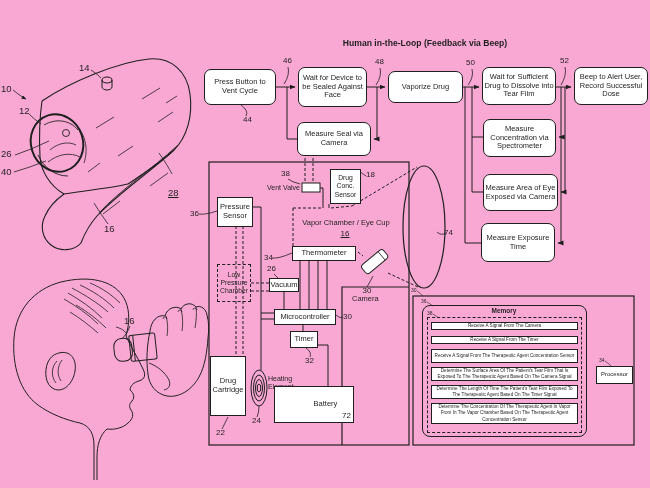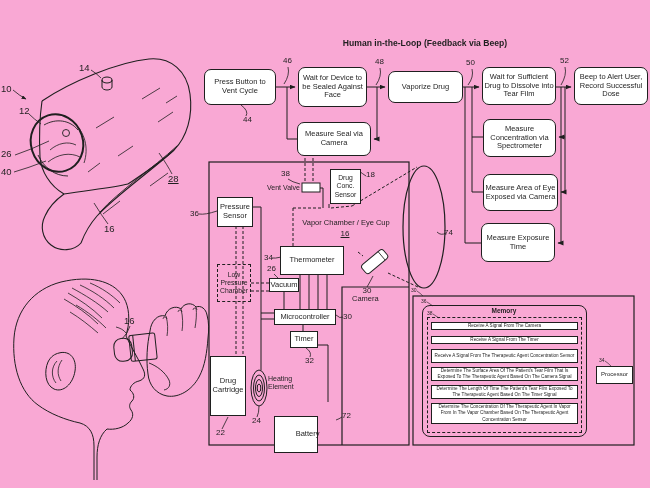--- a/index.html
+++ b/index.html
@@ -225,49 +225,49 @@
   <div class="ref" style="left:283px;top:57px;">46</div>
   <div class="ref" style="left:375px;top:58px;">48</div>
   <div class="ref" style="left:466px;top:59px;">50</div>
   <div class="ref" style="left:560px;top:57px;">52</div>
 
   <div class="box sc" style="left:217px;top:197px;width:36px;height:30px;">Pressure Sensor</div>
   <div class="box sc-sm" style="left:330px;top:169px;width:31px;height:35px;">Drug Conc. Sensor</div>
   <div class="lbl ctr" style="left:256px;top:184px;width:44px;text-align:right;font-size:7px;">Vent Valve</div>
   <div class="lbl ctr" style="left:294px;top:219px;width:104px;">Vapor Chamber / Eye Cup</div>
   <div class="ref u ctr" style="left:337px;top:230px;width:16px;text-align:center;">16</div>
-  <div class="box sc" style="left:280px;top:246px;width:64px;height:29px;">Thermometer</div>
+  <div class="box sc" style="left:292px;top:246px;width:64px;height:15px;">Thermometer</div>
   <div class="box dashed sc-sm" style="left:217px;top:264px;width:34px;height:38px;">Low Pressure Chamber</div>
   <div class="box sc" style="left:269px;top:278px;width:30px;height:14px;">Vacuum</div>
   <div class="box sc" style="left:274px;top:309px;width:62px;height:16px;">Microcontroller</div>
   <div class="box sc" style="left:290px;top:331px;width:28px;height:17px;">Timer</div>
   <div class="box sc" style="left:210px;top:356px;width:36px;height:60px;">Drug Cartridge</div>
   <div class="lbl" style="left:268px;top:375px;width:40px;font-size:7px;">Heating Element</div>
-  <div class="box sc" style="left:274px;top:416px;width:44px;height:37px;padding-left:24px;">Battery</div>
+  <div class="box sc" style="left:274px;top:386px;width:80px;height:37px;padding-left:24px;">Battery</div>
   <div class="ref ctr" style="left:360px;top:287px;width:14px;text-align:center;">30</div>
   <div class="lbl ctr" style="left:352px;top:295px;width:32px;text-align:left;">Camera</div>
 
   <div class="ref" style="left:281px;top:170px;">38</div>
   <div class="ref" style="left:366px;top:171px;">18</div>
   <div class="ref" style="left:190px;top:210px;">36</div>
   <div class="ref" style="left:264px;top:254px;">34</div>
   <div class="ref" style="left:267px;top:265px;">26</div>
   <div class="ref" style="left:343px;top:313px;">30</div>
   <div class="ref" style="left:305px;top:357px;">32</div>
   <div class="ref" style="left:216px;top:429px;">22</div>
   <div class="ref" style="left:252px;top:417px;">24</div>
   <div class="ref" style="left:342px;top:412px;">72</div>
   <div class="ref" style="left:444px;top:229px;">74</div>
 
   <div class="ref ref-lg" style="left:1px;top:84px;">10</div>
   <div class="ref ref-lg" style="left:79px;top:63px;">14</div>
   <div class="ref ref-lg" style="left:19px;top:106px;">12</div>
   <div class="ref ref-lg" style="left:1px;top:149px;">26</div>
   <div class="ref ref-lg" style="left:1px;top:167px;">40</div>
-  <div class="ref ref-lg" style="left:168px;top:174px;text-decoration:underline;">28</div>
+  <div class="ref ref-lg" style="left:168px;top:188px;text-decoration:underline;">28</div>
   <div class="ref ref-lg" style="left:104px;top:224px;">16</div>
   <div class="ref ref-lg" style="left:124px;top:316px;">16</div>
 
   <div class="abs" style="left:422px;top:305px;width:165px;height:132px;border:1px solid var(--ink);border-radius:8px;"></div>
   <div class="mem-title" style="left:459px;top:307px;width:90px;">Memory</div>
   <div class="abs" style="left:427px;top:317px;width:155px;height:116px;border:1px dashed var(--ink);"></div>
 
   <div class="mem-box" style="left:431px;top:322px;width:147px;height:8px;">Receive A Signal From The Camera</div>
   <div class="mem-box" style="left:431px;top:336px;width:147px;height:8px;">Receive A Signal From The Timer</div>
   <div class="mem-box" style="left:431px;top:349px;width:147px;height:14px;">Receive A Signal From The Therapeutic Agent Concentration Sensor</div>

